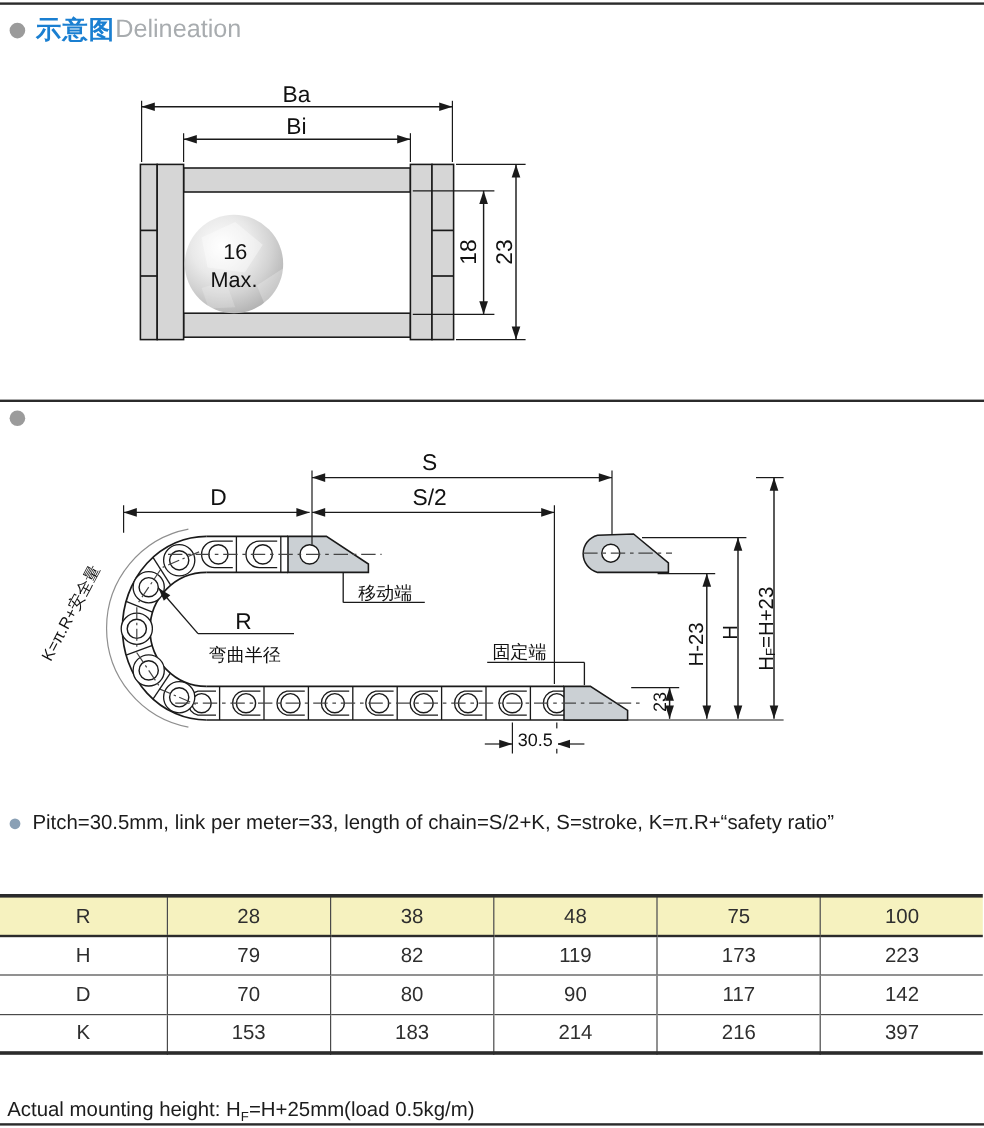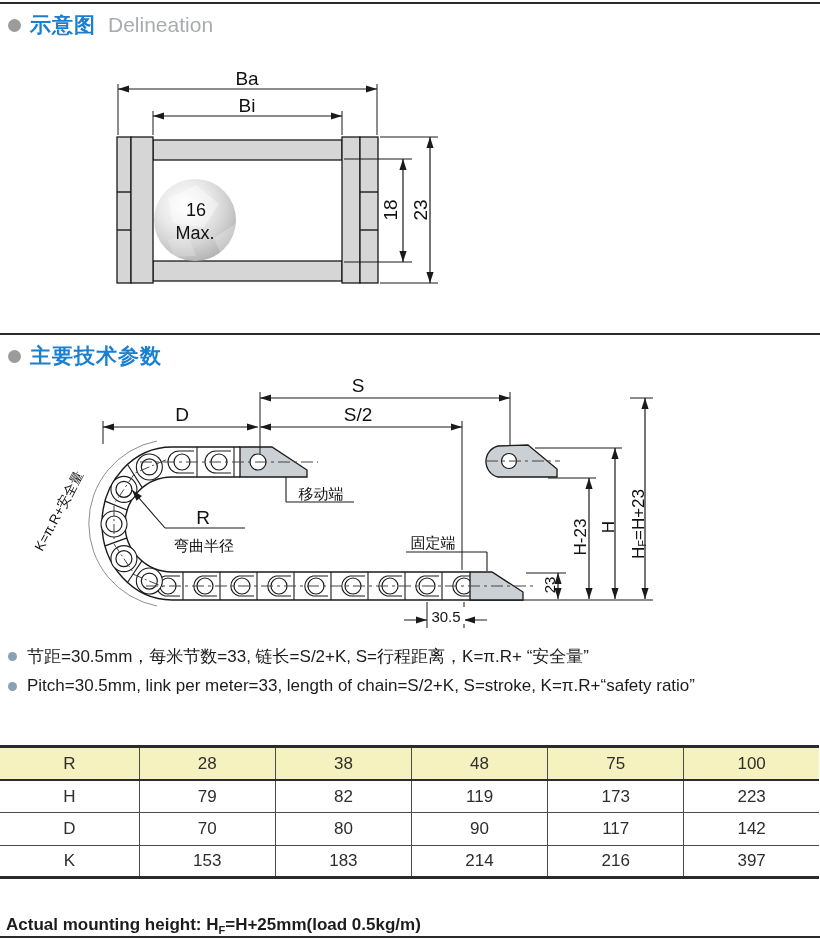--- a/index.html
+++ b/index.html
@@ -2,21 +2,21 @@
 <html><head>
 <meta charset="utf-8">
 <style>
   html,body{margin:0;padding:0;background:#fff;}
   body{font-family:"Liberation Sans",sans-serif;}
   #page{position:relative;width:820px;height:940px;background:#fff;overflow:hidden;}
   .rule{position:absolute;left:0;width:820px;background:#2b2b2b;}
   .sec-head{position:absolute;left:8px;display:flex;align-items:center;white-space:nowrap;}
   .sec-bullet{width:13px;height:13px;border-radius:50%;background:#9b9b9b;margin-right:9px;flex:0 0 auto;}
   .sec-zh{color:#1a7fd1;font-weight:bold;font-size:21px;letter-spacing:1px;}
-  .sec-en{color:#a8acaf;font-size:21px;margin-left:12px;}
+  .sec-en{color:#a8acaf;font-size:21px;}
   svg{position:absolute;left:0;}
   svg text{font-family:"Liberation Sans",sans-serif;fill:#111;}
   .dimL{font-size:19px;}
   .dimM{font-size:17px;}
   .dimS{font-size:15px;}
   .zhS{font-size:15px;}
   .kfm{font-size:13.5px;}
   .note{position:absolute;left:8px;display:flex;align-items:center;font-size:17px;color:#1c1c1c;white-space:nowrap;}
   .note-bullet{width:9px;height:9px;border-radius:50%;background:#8aa0b5;margin-right:10px;flex:0 0 auto;}
   table.spec{position:absolute;top:745px;left:0;width:819px;border-collapse:collapse;table-layout:fixed;
@@ -98,21 +98,20 @@
     <text style="font-size:18px" x="196" y="216" text-anchor="middle">16</text>
     <text style="font-size:18px" x="195" y="239" text-anchor="middle">Max.</text>
     <text class="dimL" x="391" y="216" text-anchor="middle" transform="rotate(-90 391 210)">18</text>
     <text class="dimL" x="421" y="216" text-anchor="middle" transform="rotate(-90 421 210)">23</text>
   </svg>
 
   <div class="rule" style="top:333px;height:2px;"></div>
 
   <div class="sec-head" style="top:342px;">
     <span class="sec-bullet"></span>
-    <span class="sec-zh">主要技术参数</span>
   </div>
 
   <svg id="svg2" style="top:370px;" width="820" height="265" viewBox="0 370 820 265">
     <g id="d2-chain">
         <path d="M157,441 A84 84 0 0 0 157,606" fill="none" stroke="#8f8f8f" stroke-width="1"></path>
         <line x1="172" y1="447" x2="240" y2="447" stroke="#1a1a1a" stroke-width="1.4"></line>
         <line x1="172" y1="477" x2="240" y2="477" stroke="#1a1a1a" stroke-width="1.4"></line>
         <line x1="172" y1="572" x2="470" y2="572" stroke="#1a1a1a" stroke-width="1.4"></line>
         <line x1="172" y1="600" x2="523" y2="600" stroke="#1a1a1a" stroke-width="1.4"></line>
         <path d="M172,447 A70 76.5 0 0 0 172,600" fill="none" stroke="#1a1a1a" stroke-width="1.4"></path>
@@ -232,24 +231,20 @@
     <text class="zhS" x="321" y="499" text-anchor="middle">移动端</text>
     <text class="zhS" x="433" y="548" text-anchor="middle">固定端</text>
     <text class="kfm" text-anchor="middle" transform="translate(63 513) rotate(-62)">K=π.R+安全量</text>
     <text class="dimM" x="580" y="543" text-anchor="middle" transform="rotate(-90 580 537)">H-23</text>
     <text class="dimM" x="608" y="533" text-anchor="middle" transform="rotate(-90 608 527)">H</text>
     <text class="dimM" x="638" y="530" text-anchor="middle" transform="rotate(-90 638 524)"><tspan>H</tspan><tspan style="font-size:11px" dy="2">F</tspan><tspan dy="-2">=H+23</tspan></text>
     <text class="dimS" x="550" y="590" text-anchor="middle" transform="rotate(-90 550 585)">23</text>
     <text class="dimS" x="446" y="622" text-anchor="middle">30.5</text>
   </svg>
 
-  <div class="note" style="top:645px;">
-    <span class="note-bullet"></span>
-    <span>节距=30.5mm，每米节数=33, 链长=S/2+K, S=行程距离，K=π.R+ “安全量”</span>
-  </div>
   <div class="note" style="top:676px;">
     <span class="note-bullet"></span>
     <span>Pitch=30.5mm, link per meter=33, length of chain=S/2+K, S=stroke, K=π.R+“safety ratio”</span>
   </div>
 
   <table class="spec">
     <colgroup>
         <col style="width:139px">
         <col style="width:136px">
         <col style="width:136px">
@@ -286,16 +281,16 @@
       <td>K</td>
       <td>153</td>
       <td>183</td>
       <td>214</td>
       <td>216</td>
       <td>397</td>
     </tr>
   </tbody>
     </table>
 
-  <div class="foot" style="top:915px;font-weight:bold;"><span>Actual mounting height: H</span><sub>F</sub><span>=H+25mm(load 0.5kg/m)</span></div>
+  <div class="foot" style="top:915px;"><span>Actual mounting height: H</span><sub>F</sub><span>=H+25mm(load 0.5kg/m)</span></div>
 
   <div class="rule" style="top:936px;height:2px;"></div>
 </div>
 
 </body></html>

